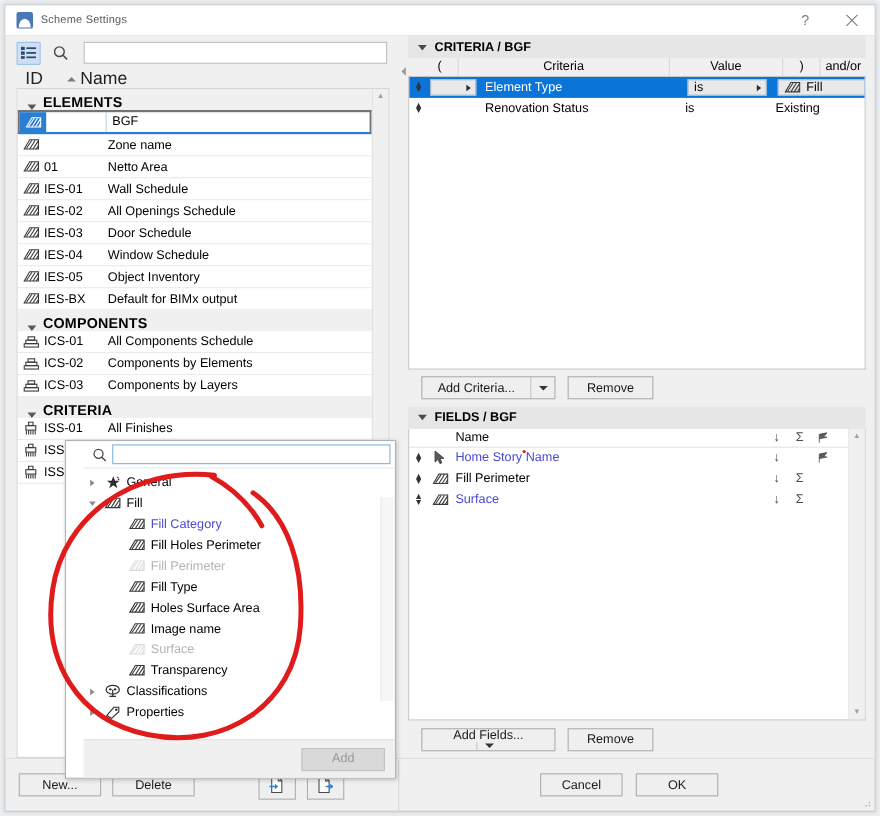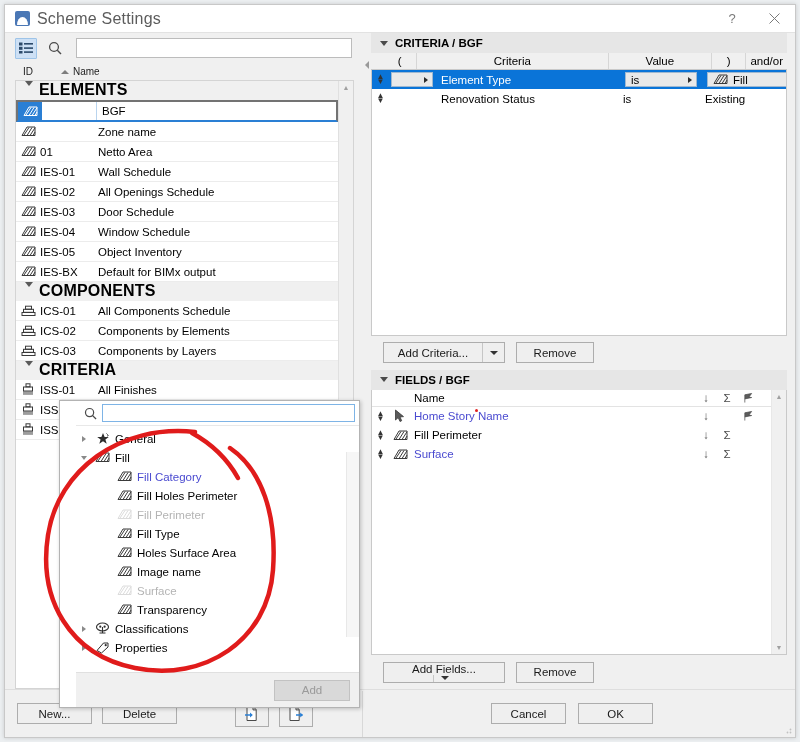--- a/index.html
+++ b/index.html
@@ -26,21 +26,21 @@
     display:flex; align-items:center; flex:0 0 28px;
   }
   .title-icon {
     width:15px; height:15px; margin-left:10px; margin-right:7px;
     background:#4a77b5; border-radius:2px; position:relative; overflow:hidden;
   }
   .title-icon:after{
     content:""; position:absolute; left:2px; bottom:1px; width:11px; height:8px;
     border-radius:50% 50% 0 0 / 100% 100% 0 0; background:#ffffff;
   }
-  .title-text { font-size:16px; color:#5c5c5c; letter-spacing:.2px; }
+  .title-text { font-size:10px; color:#5c5c5c; letter-spacing:.2px; }
   .title-spacer { flex:1; }
   .tbtn {
     width:42px; height:27px; display:flex; align-items:center; justify-content:center;
     color:#7a7a7a; font-size:13px; cursor:default;
   }
   .tbtn svg { display:block; }
 
   
   .content { flex:1; display:flex; position:relative; min-height:0; }
   .left-pane { width:357px; display:flex; flex-direction:column; background:#f0f0f0; position:relative; }
@@ -56,34 +56,34 @@
   }
   .icon-btn.active { background:#cde0f5; border-color:#9ec4e8; }
   .search-field {
     flex:1; height:20px; background:#fff; border:1px solid #bcbcbc;
     margin-left:3px; margin-right:2px;
   }
 
   
   .list-head {
     display:flex; height:18px; align-items:center; background:#f0f0f0;
-    border-bottom:1px solid #d4d4d4; font-size:10px; color:#222;
+    border-bottom:1px solid #d4d4d4; font-size:16px; color:#222;
     margin:0 8px 0 10px;
   }
   .lh-1 { width:46px; padding-left:8px; }
   .lh-2 { flex:1; display:flex; align-items:center; gap:4px; }
   .sort-caret { width:0;height:0;border-left:4px solid transparent;border-right:4px solid transparent;border-bottom:4px solid #7d7d7d; }
   .list-wrap {
     flex:1; margin:0 8px 0 10px; background:#fff; border:1px solid #d4d4d4; border-top:none;
     position:relative; overflow:hidden; display:flex;
   }
   .list-inner { flex:1; overflow:hidden; }
   .grp-row {
-    height:19px; display:flex; align-items:flex-start; gap:6px; padding-left:9px;
-    background:#f0f0f0; font-weight:bold; font-size:16px; letter-spacing:.2px;
+    height:19px; display:flex; align-items:flex-end; gap:6px; padding-left:9px;
+    background:#f0f0f0; font-weight:bold; font-size:13px; letter-spacing:.2px;
   }
   .grp-caret { width:0;height:0;border-left:4px solid transparent;border-right:4px solid transparent;border-top:5px solid #5a5a5a; }
   .row {
     height:20px; display:flex; align-items:center; border-bottom:1px solid #ececec; font-size:11.5px;
   }
   .row .r-icon { width:24px; display:flex; justify-content:center; align-items:center; }
   .row .r-id { width:58px; }
   .row .r-name { flex:1; }
   .row.editing { height:22px; border:2px solid #737373; border-bottom:2px solid #2a7fd4; background:#fff; padding:0; }
   .row.editing .r-icon { width:24px; background:#2a7fd4; height:100%; }

